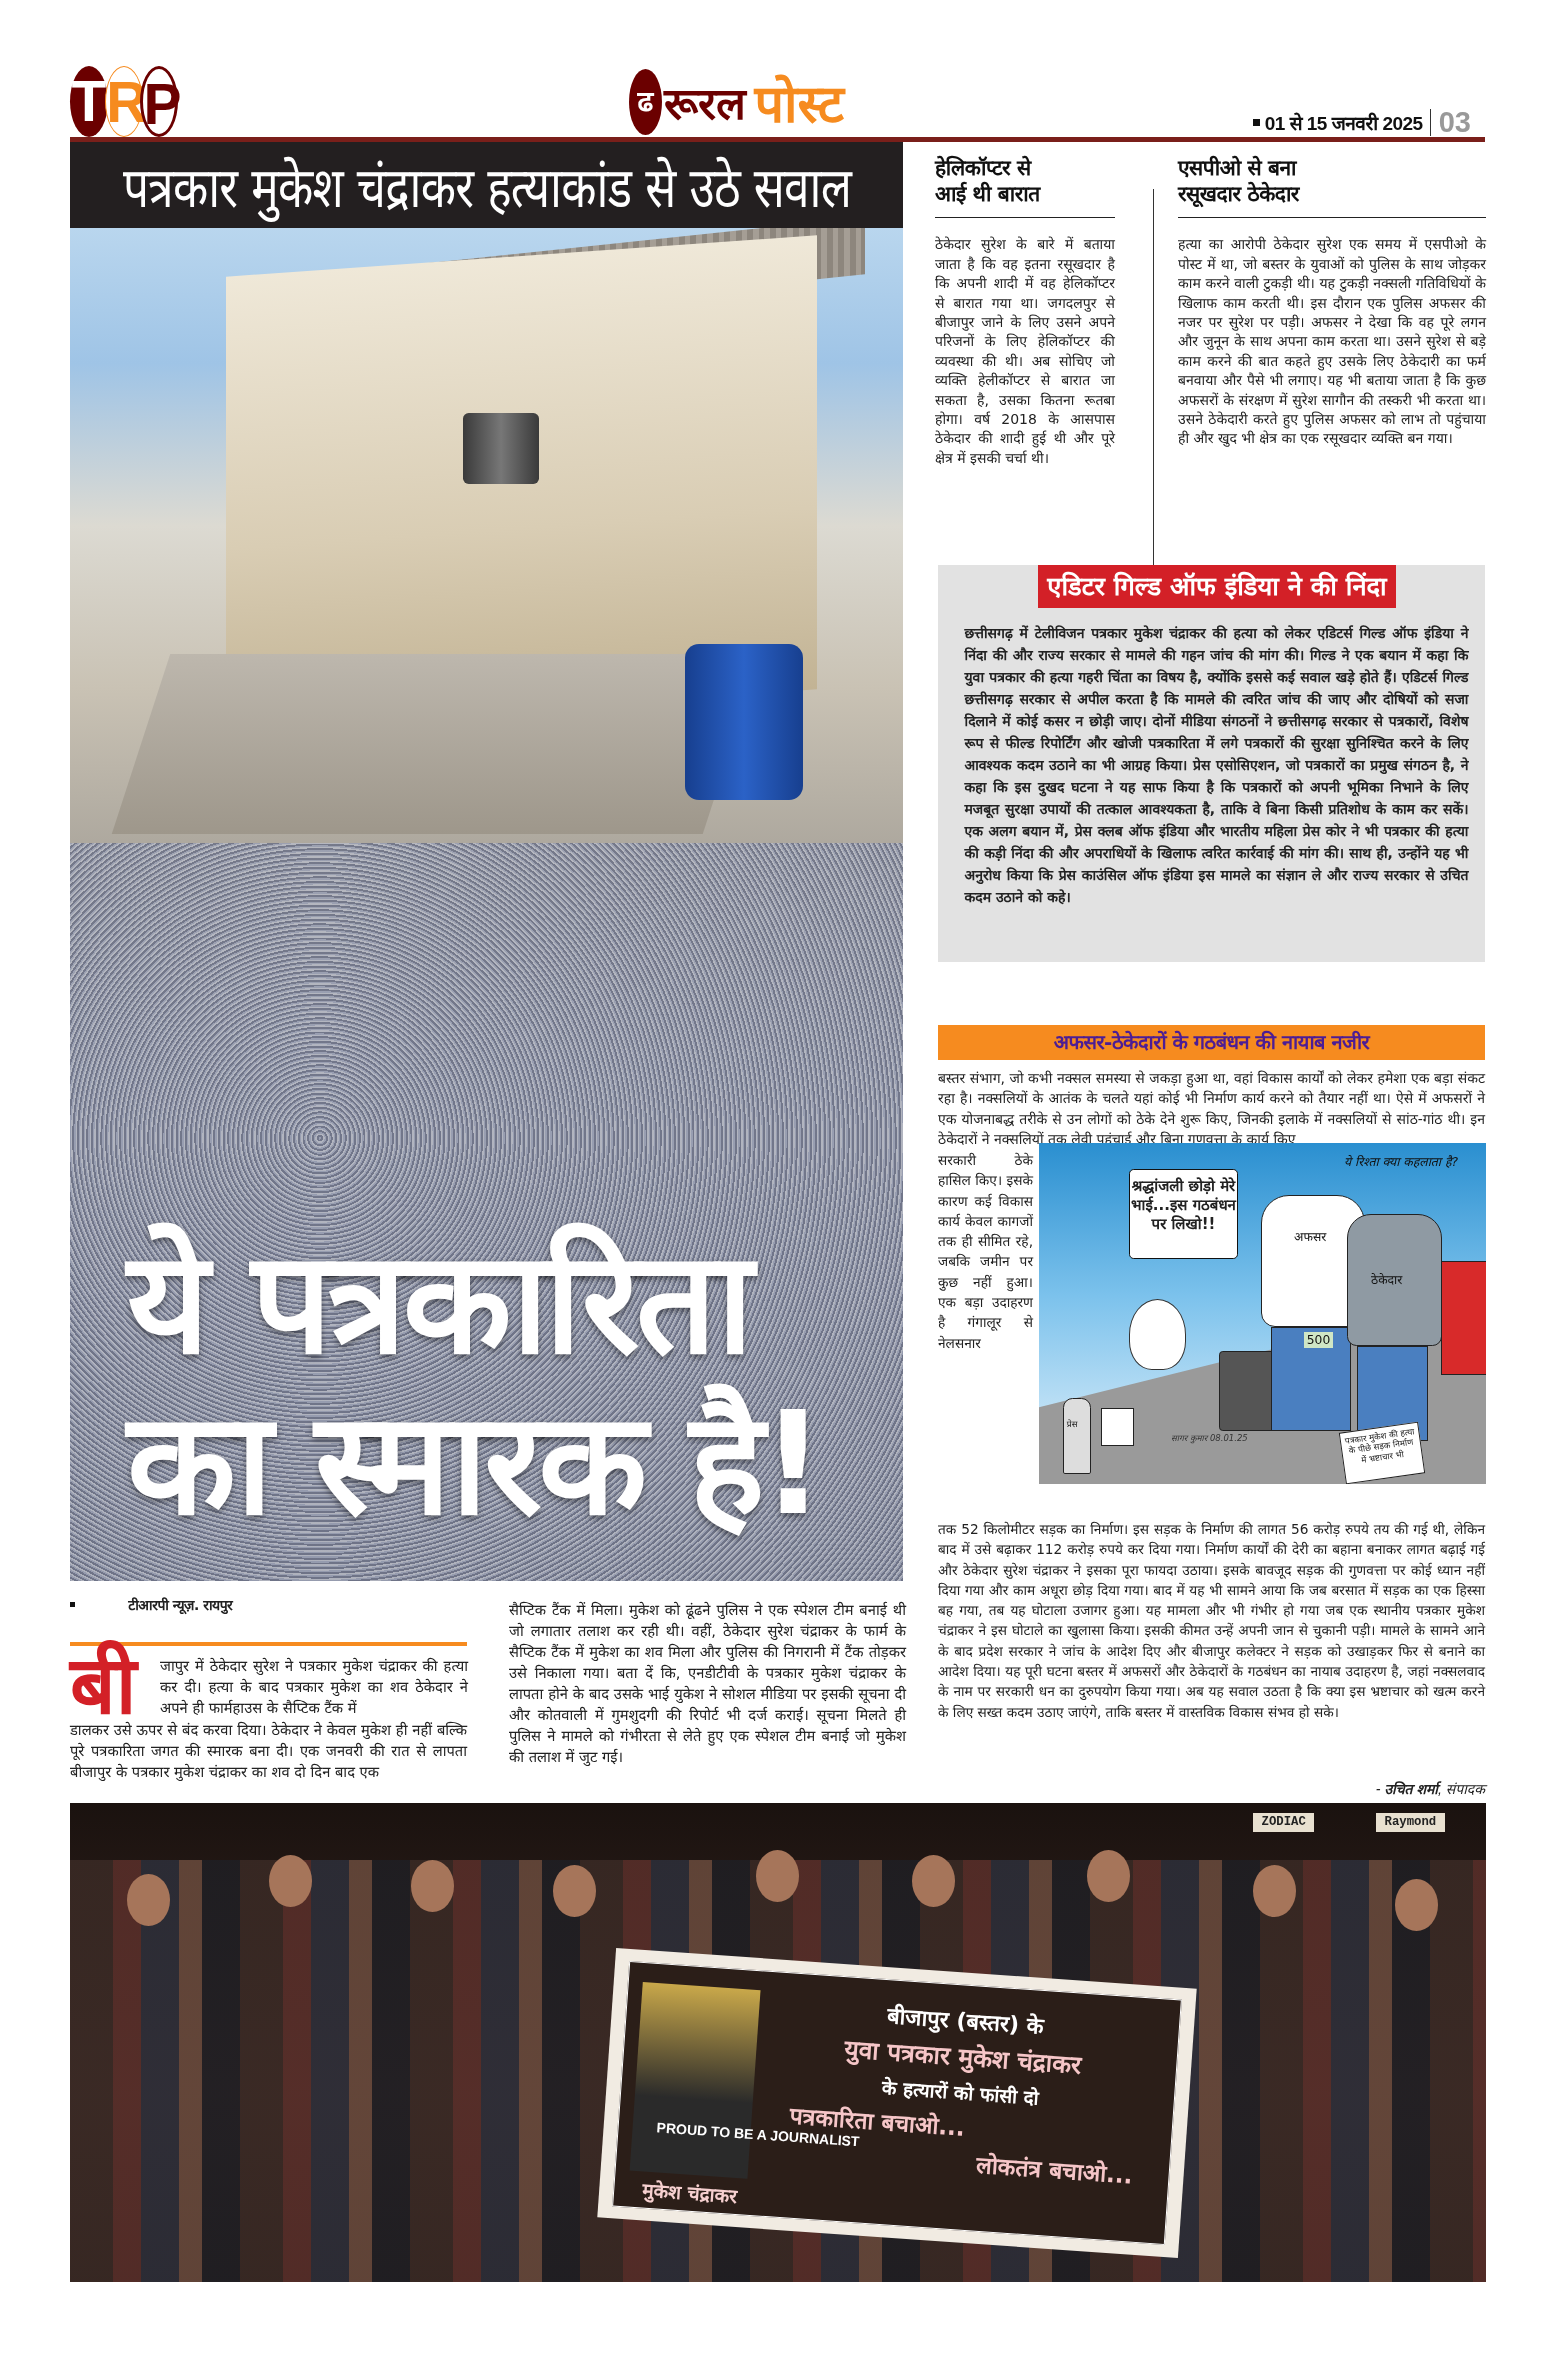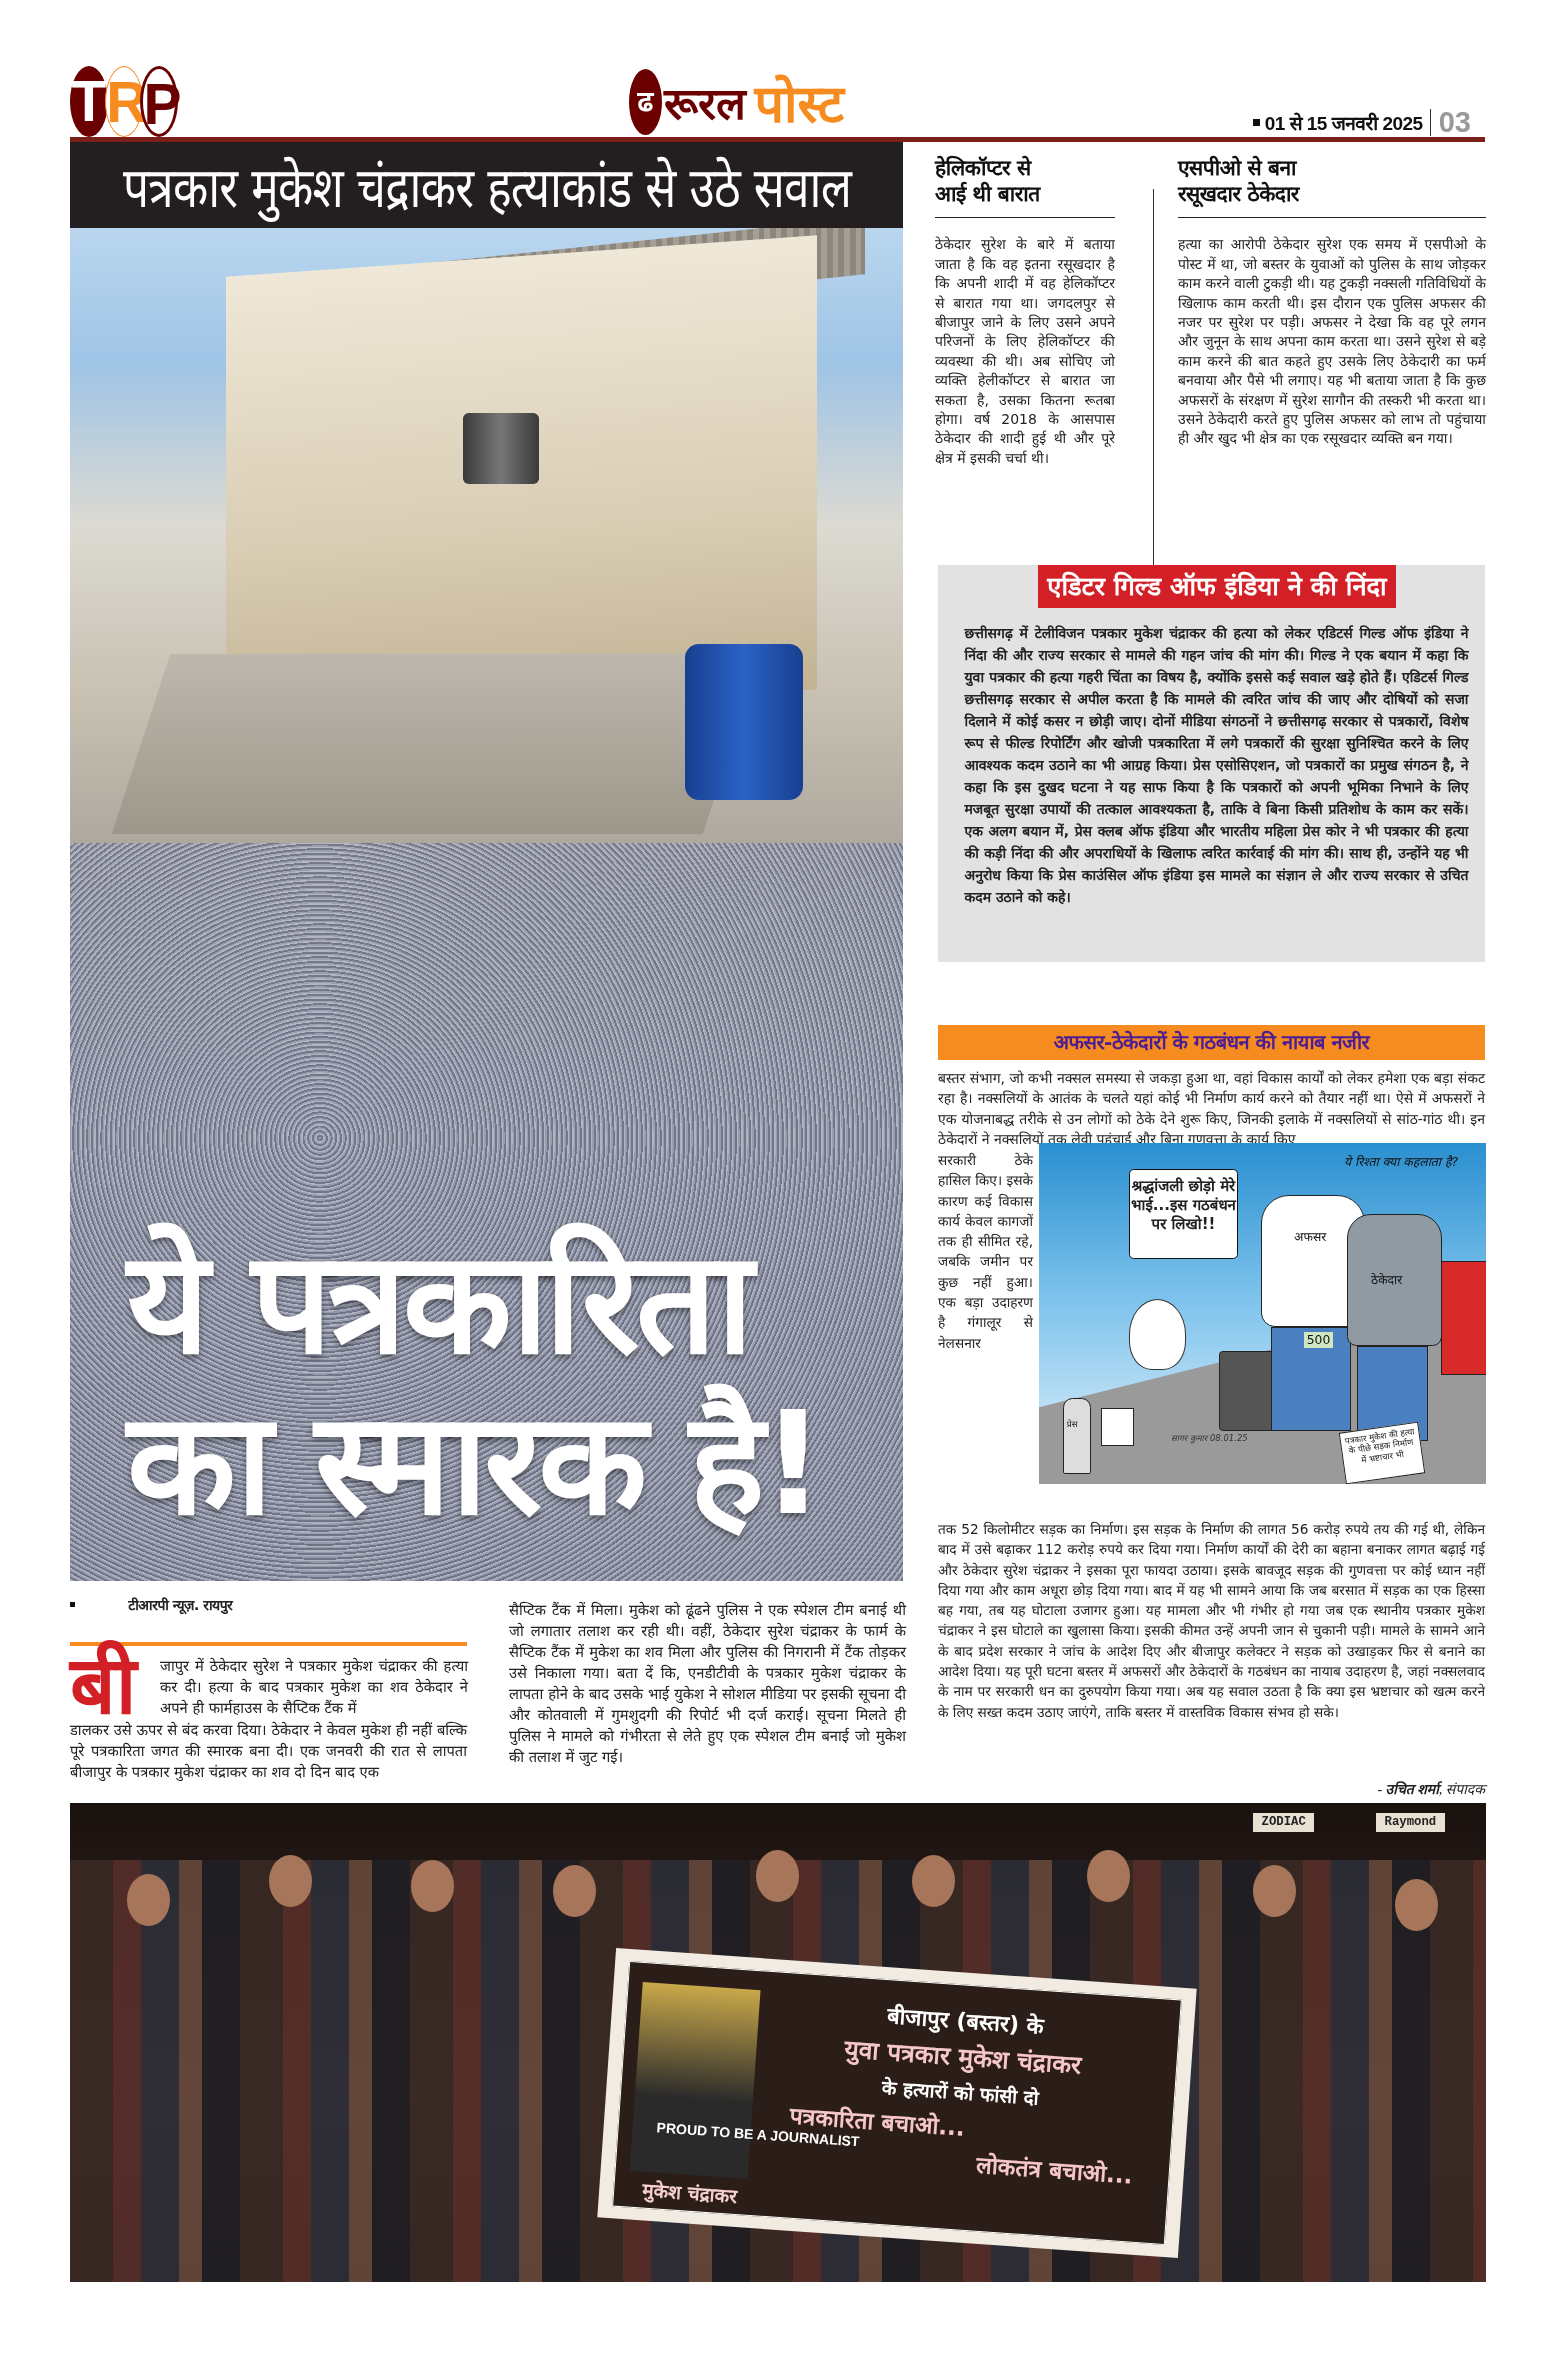--- a/index.html
+++ b/index.html
@@ -66,21 +66,21 @@
   .guild-title { position: absolute; left: 100px; top: 0; width: 358px; height: 43px; background: #d32027;
     color: #fff; font-size: 25.5px; line-height: 43px; text-align: center; font-family: "DejaVu Sans", sans-serif; }
   .guild-body { position: absolute; left: 26.5px; top: 57px; width: 504px; font-size: 14px; line-height: 22px; color: #222; text-align: justify; font-family: "DejaVu Sans", sans-serif; }
 
   
   .nexus-banner { position: absolute; left: 938px; top: 1025px; width: 547px; height: 35px; background: #f68b1f;
     color: #4c1d95; font-weight: 700; font-size: 20px; line-height: 35px; text-align: center; font-family: "DejaVu Sans", sans-serif; letter-spacing: -0.5px; }
   .nexus-intro { position: absolute; left: 938px; top: 1068px; width: 547px; font-size: 14px; line-height: 20.3px; text-align: justify; font-family: "DejaVu Sans", sans-serif; }
   .nexus-narrow { position: absolute; left: 938px; top: 1150px; width: 95px; font-size: 13.7px; line-height: 20.3px; text-align: justify; font-family: "DejaVu Sans", sans-serif; }
   .nexus-wide { position: absolute; left: 938px; top: 1519px; width: 547px; font-size: 13.7px; line-height: 20.3px; text-align: justify; font-family: "DejaVu Sans", sans-serif; }
-  .byline-sign { position: absolute; right: 76px; top: 1779px; font-size: 14px; font-style: italic; font-family: Liberation Serif, serif; }
+  .byline-sign { position: absolute; right: 76px; top: 1779px; font-size: 14px; font-style: italic; font-family: Liberation Sans, sans-serif; }
   .byline-sign b { font-weight: 700; }
 
   
   .cartoon { position: absolute; left: 1039px; top: 1143px; width: 447px; height: 341px; overflow: hidden;
     background: linear-gradient(180deg, #2a8fd0 0%, #7cc2ec 45%, #e7f3fb 100%); }
   .cartoon .road { position: absolute; left: -47px; top: 203px; width: 615px; height: 237px; background: #9a9a9a; transform: rotate(-14deg); }
   .cartoon .caption-top { position: absolute; right: 28px; top: 9.5px; font-size: 12.3px; font-style: italic; color: #111; font-family: "DejaVu Sans", sans-serif; }
   .cartoon .bubble { position: absolute; left: 90px; top: 26px; width: 109px; height: 90px; background: #fff; border: 1.4px solid #111;
     border-radius: 4.7px; font-size: 15px; line-height: 19px; text-align: center; padding-top: 6.6px; font-weight: 700; font-family: "DejaVu Sans", sans-serif; }
   .cartoon .angel { position: absolute; left: 90px; top: 156px; width: 57px; height: 71px; background: #fff; border-radius: 50% 50% 40% 40%; border: 0.9px solid #333; }

